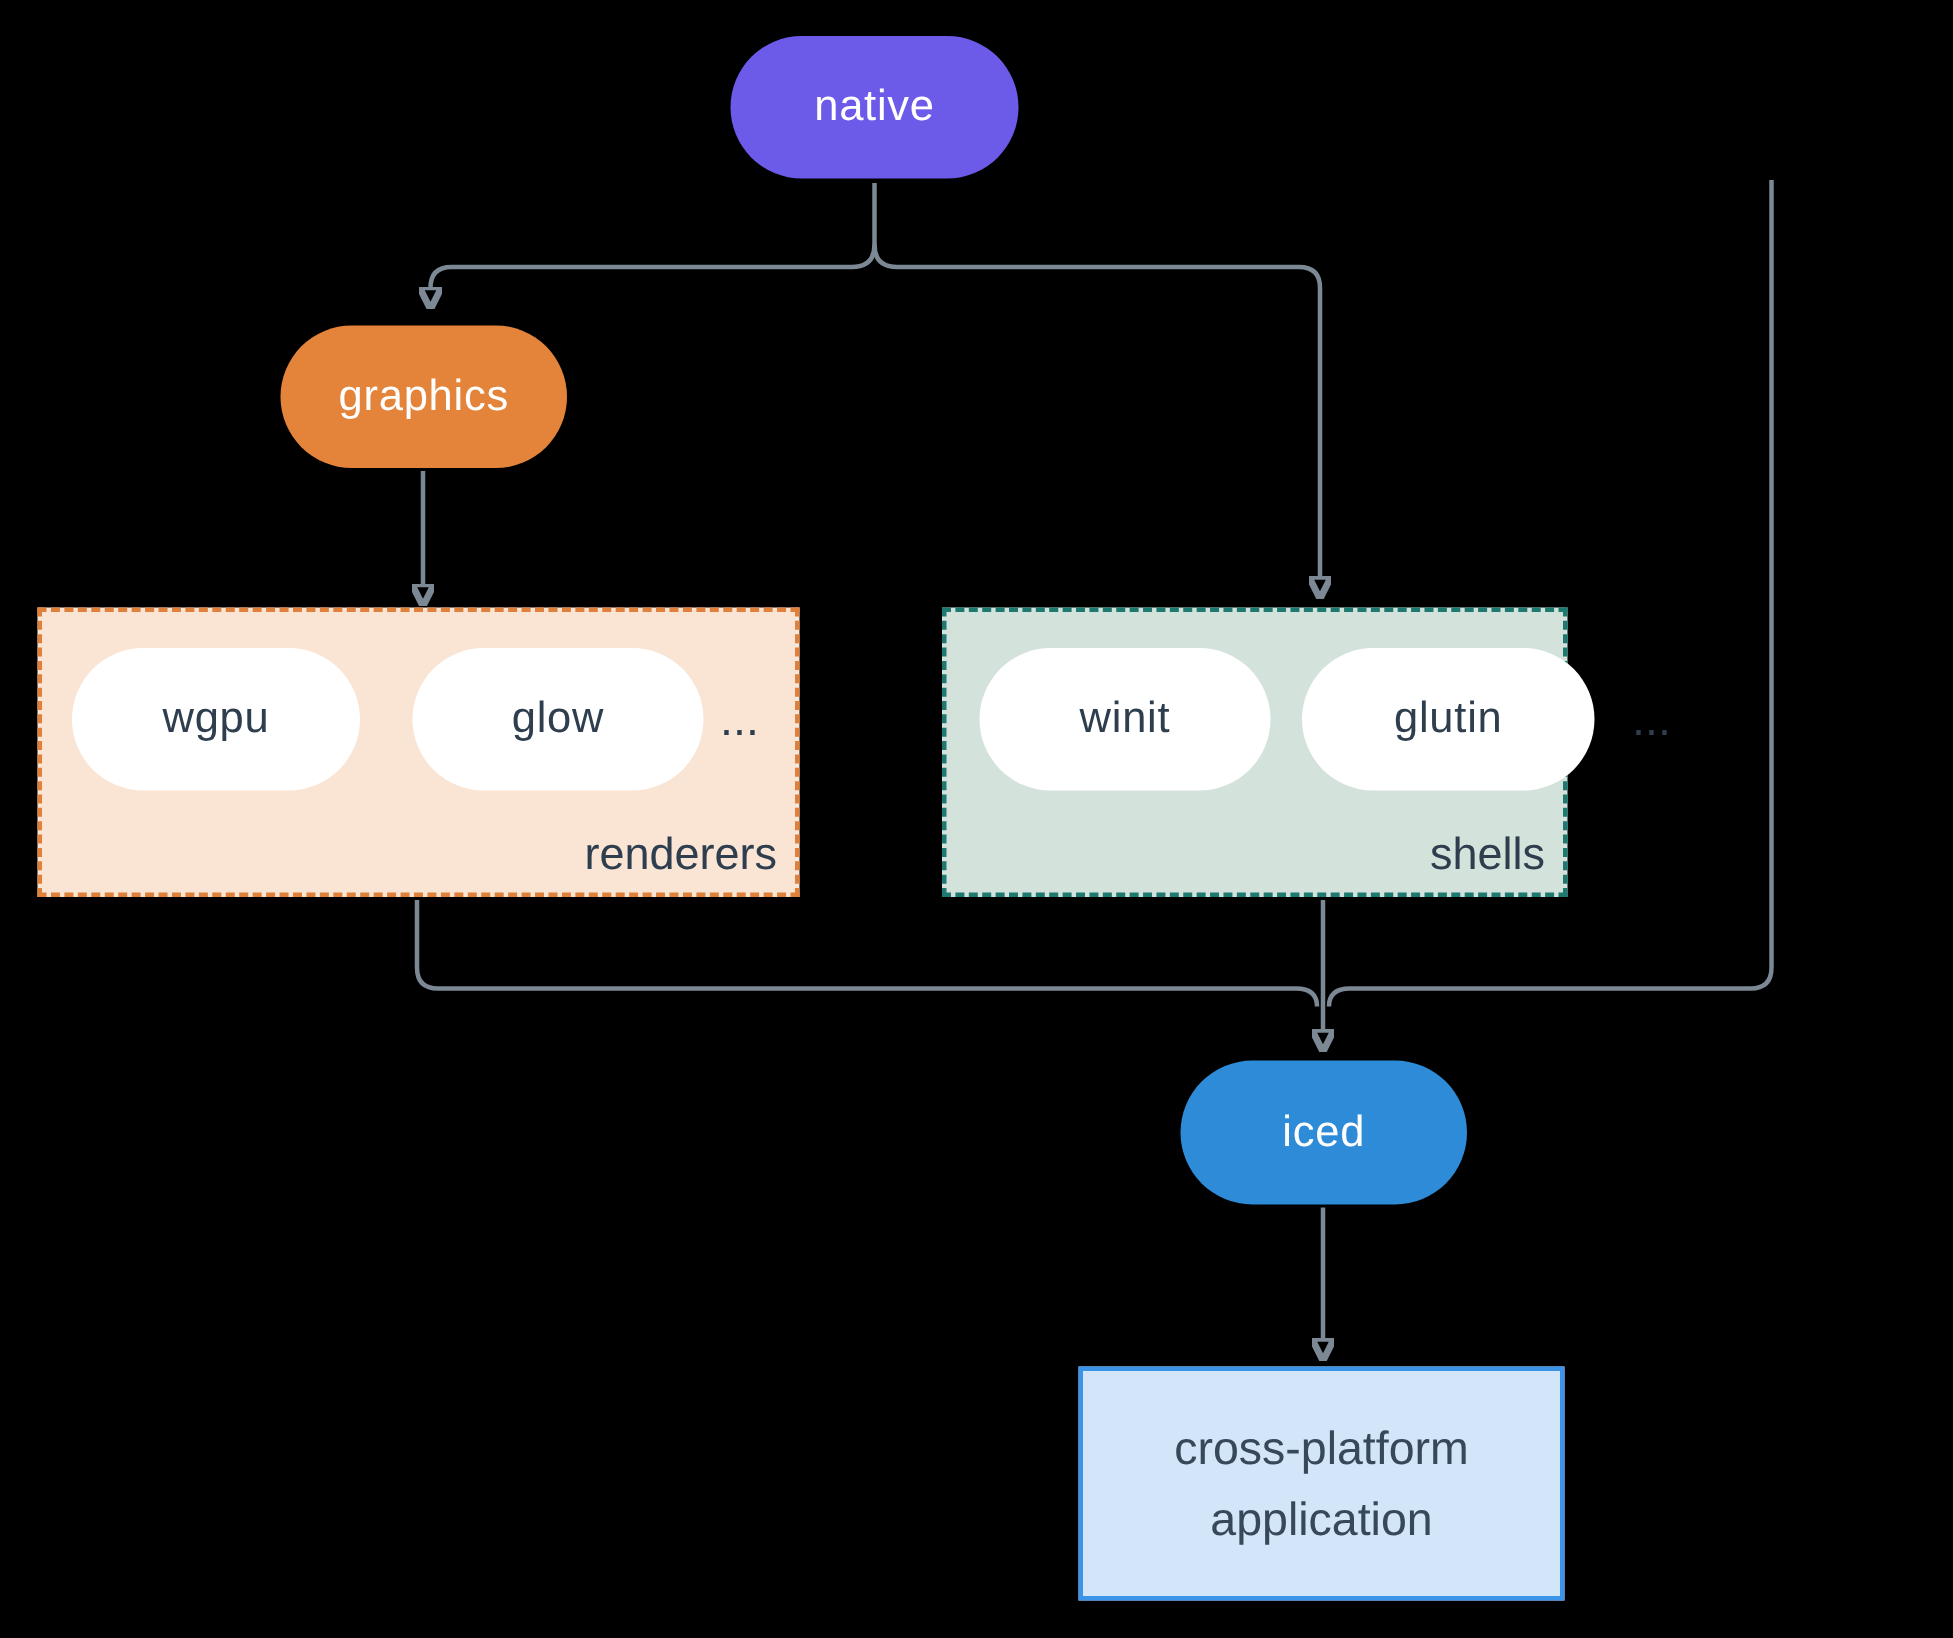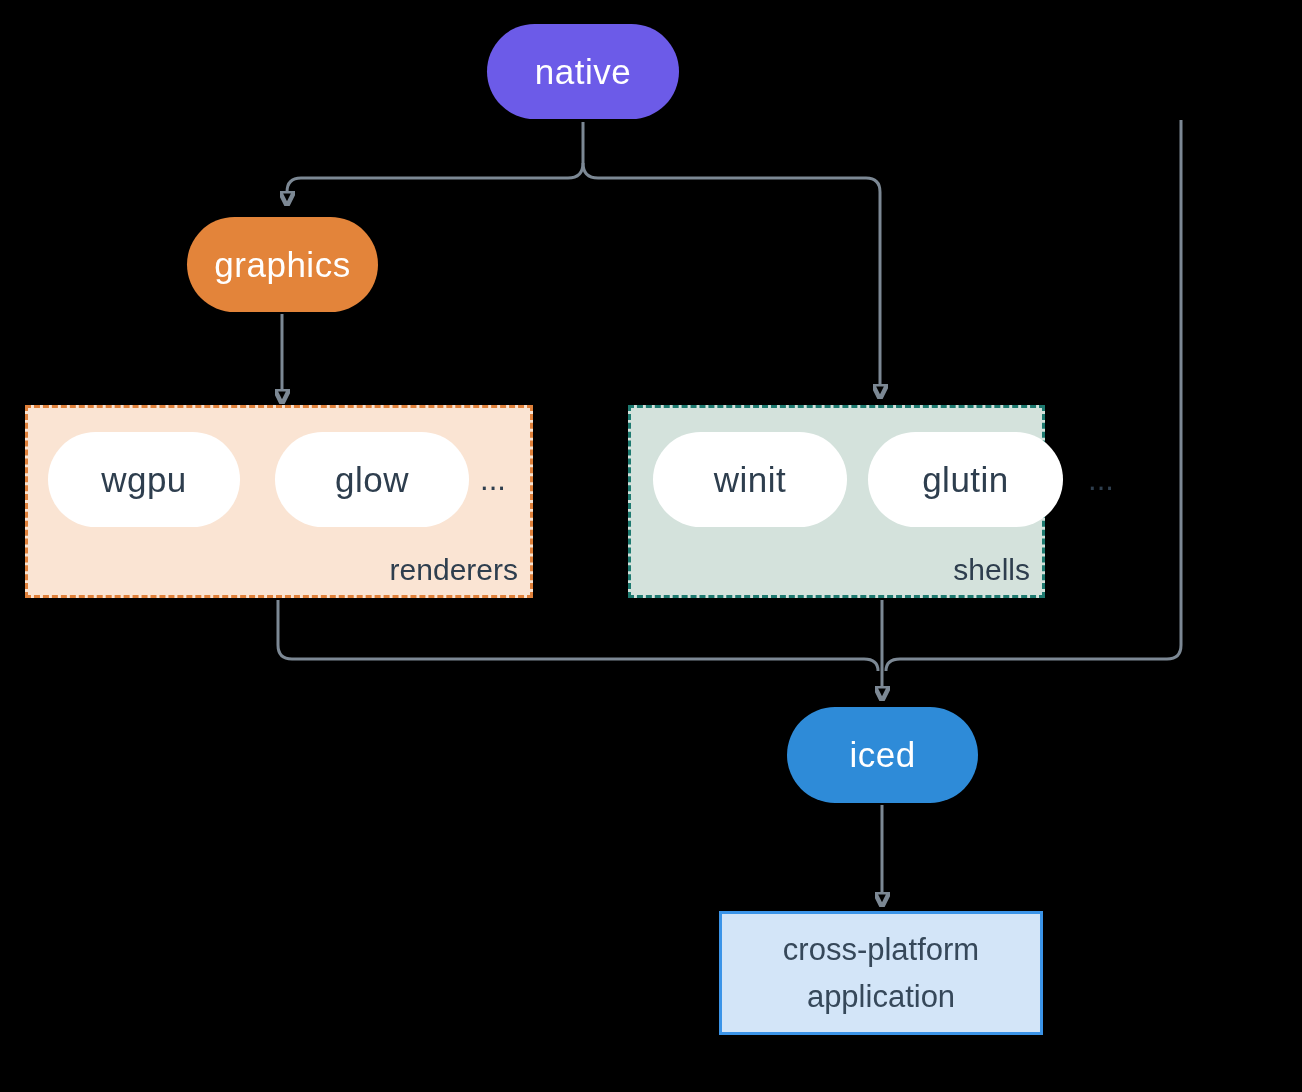--- a/index.html
+++ b/index.html
@@ -24,21 +24,21 @@
     stroke: #7C8894;
     stroke-width: 3;
   }
 
   .pill {
     position: absolute;
     display: flex;
     align-items: center;
     justify-content: center;
     border-radius: 48px;
-    font-size: 35px;
+    font-size: 29px;
     letter-spacing: 0.5px;
     z-index: 2;
   }
   .pill.purple { background: #6C5BE8; color: #FFFFFF; }
   .pill.orange { background: #E3843A; color: #FFFFFF; }
   .pill.blue   { background: #2E8BD8; color: #FFFFFF; }
   .pill.white  { background: #FFFFFF; color: #2E3E4E; }
 
   .pill-native   { left: 487px;  top: 24px;  width: 192px; height: 95px; }
   .pill-web      { left: 1088px; top: 23px;  width: 189px; height: 95px; }
@@ -90,21 +90,21 @@
     position: absolute;
     right: 12px;
     bottom: 8px;
     font-size: 30px;
     color: #2E3E4E;
   }
 
   .app-box {
     position: absolute;
     left: 719px; top: 911px;
-    width: 324px; height: 124px;
+    width: 324px; height: 156px;
     background: #D3E5F8;
     border: 3px solid #3B94E8;
     display: flex;
     align-items: center;
     justify-content: center;
     text-align: center;
     font-size: 31px;
     line-height: 47px;
     color: #36485A;
     padding: 0 40px;

